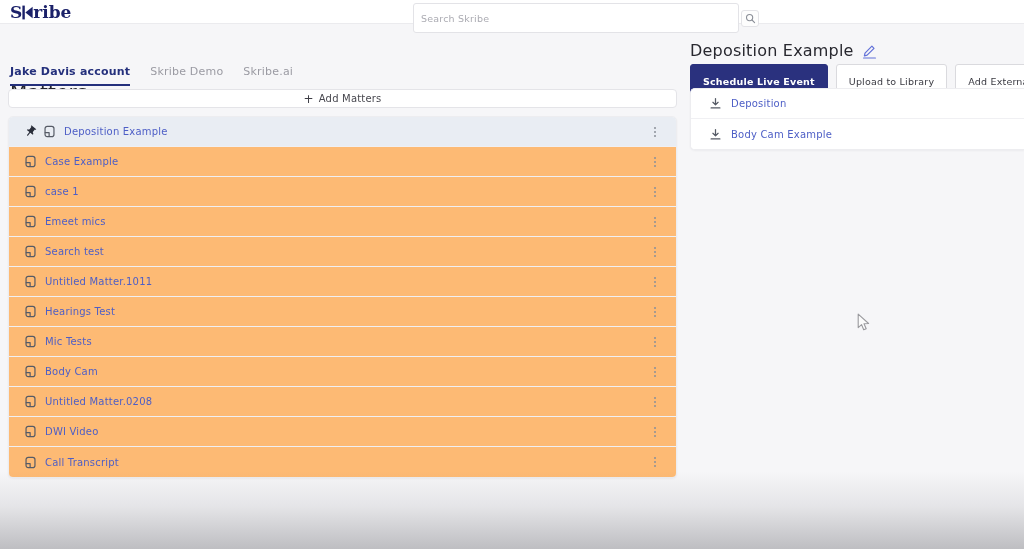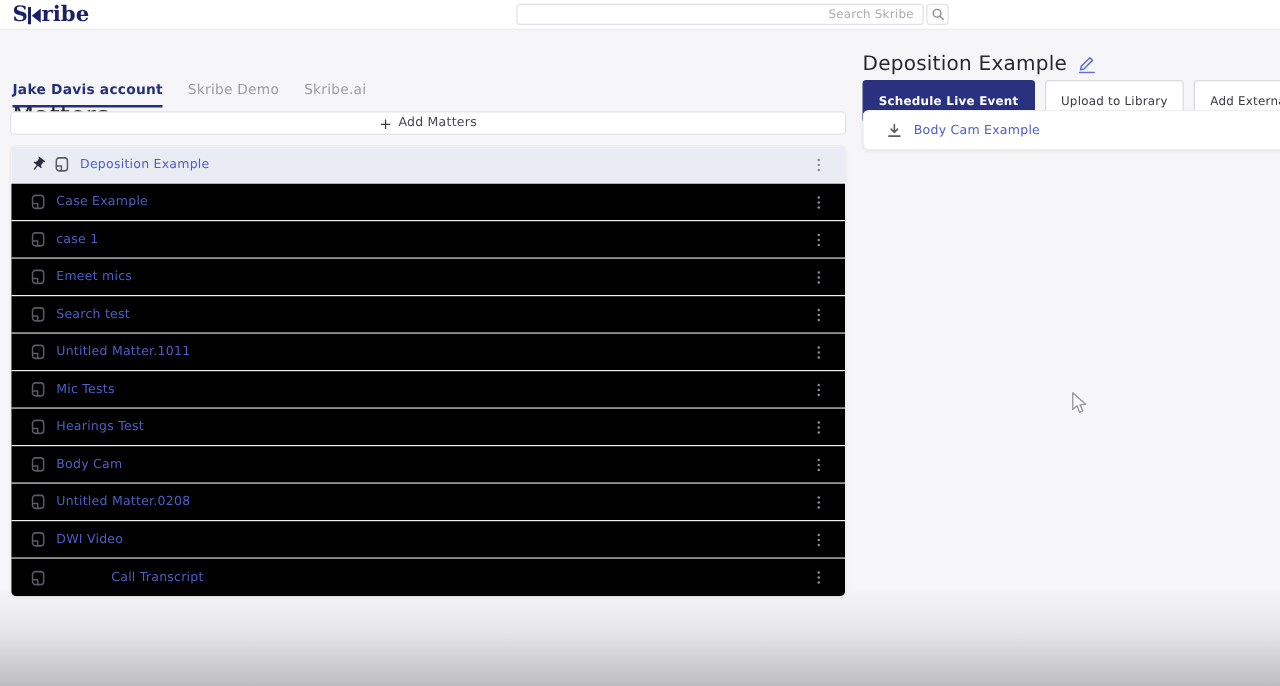--- a/index.html
+++ b/index.html
@@ -15,24 +15,23 @@
     background:#ffffff; border-bottom:1px solid #ebebee; z-index:5;
   }
   .logo {
     position:absolute; left:10px; top:1px; height:22px; display:flex; align-items:center;
     font-family:"DejaVu Serif","Liberation Serif",serif; font-weight:bold;
     font-size:17px; color:#1b2169; letter-spacing:0;
   }
   .logo svg { margin:1px 0 0 0; display:block; }
   .searchwrap { position:absolute; left:413px; top:3px; display:flex; align-items:center; }
   .searchinput {
-    width:326px; height:17px; border:1px solid #e3e3e7; border-radius:3px;
+    width:326px; height:30px; border:1px solid #e3e3e7; border-radius:3px;
     font-family:inherit; font-size:9.5px; color:#444; padding:0 7px; outline:none; background:#fff;
     letter-spacing:.2px;
-    text-align:right;
   }
   .searchinput::placeholder { color:#ababb2; }
   .searchbtn {
     width:18px; height:17px; margin-left:2px; border:1px solid #e3e3e7; border-radius:3px;
     background:#fdfdfd; display:flex; align-items:center; justify-content:center; cursor:pointer;
   }
   
   .page-title { position:absolute; left:10px; top:40px; font-size:20px; font-weight:500; color:#25252d;margin-top:40px; }
   .tabs { position:absolute; left:10px; top:65px; display:flex; gap:20px; }
   .tab { font-size:11px; color:#9b9ba3; font-weight:500; padding-bottom:6px; cursor:pointer; }
@@ -44,23 +43,23 @@
     font-size:10px; color:#48484f; cursor:pointer;
   }
   .add-matter .plus { font-size:12px; font-weight:500; color:#3c3c44; line-height:1; }
   .matters-list {
     position:absolute; left:8px; top:116px; width:669px;
     background:#fff; border:1px solid #ededf0; border-radius:5px;
     box-shadow:0 1px 2px rgba(30,30,60,.05); overflow:hidden;
   }
   .mrow {
     height:30px; display:flex; align-items:center; padding:0 14px 0 15px;
-    border-bottom:1px solid #f0f0f3; cursor:pointer; background:#000000;
-  }
-  .mrow:last-child { border-bottom:none;gap:44px; }
+    border-bottom:1px solid #f0f0f3; cursor:pointer; background:#fdba74;
+  }
+  .mrow:last-child { border-bottom:none; }
   .mrow.selected { background:#e9edf3; }
   .icon { display:flex; align-items:center; justify-content:center; flex:0 0 auto; }
   .icon.pin { margin-right:6px; }
   .icon.doc { margin-right:8px; }
   .mlabel { font-size:10px; font-weight:500; color:#4d5ec6; white-space:nowrap; }
   .kebab {
     margin-left:auto; display:flex; flex-direction:column; gap:2px; padding:5px 6px; cursor:pointer;
   }
   .kebab i { width:2px; height:2px; border-radius:50%; background:#8a8f98; display:block; }
   
@@ -226,36 +225,36 @@
         </span>
   </div>
       <div class="mrow">
 
     <span class="icon doc">
       <svg width="13" height="13" viewBox="0 0 14 14" fill="none">
         <rect x="2.2" y="1.4" width="9.6" height="11.2" rx="2.4" stroke="#565b66" stroke-width="1.3"></rect>
         <path d="M2.4 8.3h4.2M6.6 8.3v4" stroke="#565b66" stroke-width="1.3" stroke-linecap="round"></path>
       </svg>
     </span>
+    <span class="mlabel">Hearings Test</span>
+    <span class="kebab">
+          <i></i>
+          <i></i>
+          <i></i>
+        </span>
+  </div>
+      <div class="mrow">
+
+    <span class="icon doc">
+      <svg width="13" height="13" viewBox="0 0 14 14" fill="none">
+        <rect x="2.2" y="1.4" width="9.6" height="11.2" rx="2.4" stroke="#565b66" stroke-width="1.3"></rect>
+        <path d="M2.4 8.3h4.2M6.6 8.3v4" stroke="#565b66" stroke-width="1.3" stroke-linecap="round"></path>
+      </svg>
+    </span>
     <span class="mlabel">Mic Tests</span>
-    <span class="kebab">
-          <i></i>
-          <i></i>
-          <i></i>
-        </span>
-  </div>
-      <div class="mrow">
-
-    <span class="icon doc">
-      <svg width="13" height="13" viewBox="0 0 14 14" fill="none">
-        <rect x="2.2" y="1.4" width="9.6" height="11.2" rx="2.4" stroke="#565b66" stroke-width="1.3"></rect>
-        <path d="M2.4 8.3h4.2M6.6 8.3v4" stroke="#565b66" stroke-width="1.3" stroke-linecap="round"></path>
-      </svg>
-    </span>
-    <span class="mlabel">Hearings Test</span>
     <span class="kebab">
           <i></i>
           <i></i>
           <i></i>
         </span>
   </div>
       <div class="mrow">
 
     <span class="icon doc">
       <svg width="13" height="13" viewBox="0 0 14 14" fill="none">
@@ -333,20 +332,28 @@
     <div class="btn">Add External Meeting</div>
   </div>
 
   <div class="files-card">
       <div class="frow">
     <span class="icon">
       <svg width="13" height="13" viewBox="0 0 13 13" fill="none">
         <path d="M6.5 1.6v6.1M3.9 5.3l2.6 2.6 2.6-2.6M2.1 10.9h8.8" stroke="#565b66" stroke-width="1.25" stroke-linecap="round" stroke-linejoin="round"></path>
       </svg>
     </span>
+    <span class="flabel">Deposition</span>
+  </div>
+      <div class="frow">
+    <span class="icon">
+      <svg width="13" height="13" viewBox="0 0 13 13" fill="none">
+        <path d="M6.5 1.6v6.1M3.9 5.3l2.6 2.6 2.6-2.6M2.1 10.9h8.8" stroke="#565b66" stroke-width="1.25" stroke-linecap="round" stroke-linejoin="round"></path>
+      </svg>
+    </span>
     <span class="flabel">Body Cam Example</span>
   </div>
     </div>
 
   <svg class="cursor" width="13" height="19" viewBox="0 0 13 19">
     <path d="M1.2 1.2 L1.2 14.6 L4.6 11.6 L6.7 16.8 L9.2 15.7 L7.0 10.7 L11.6 10.5 Z" fill="#fbfbfb" stroke="#9a9a9e" stroke-width="1.1" stroke-linejoin="round"></path>
   </svg>
 
   <div class="bottom-shade"></div>
 </div>

